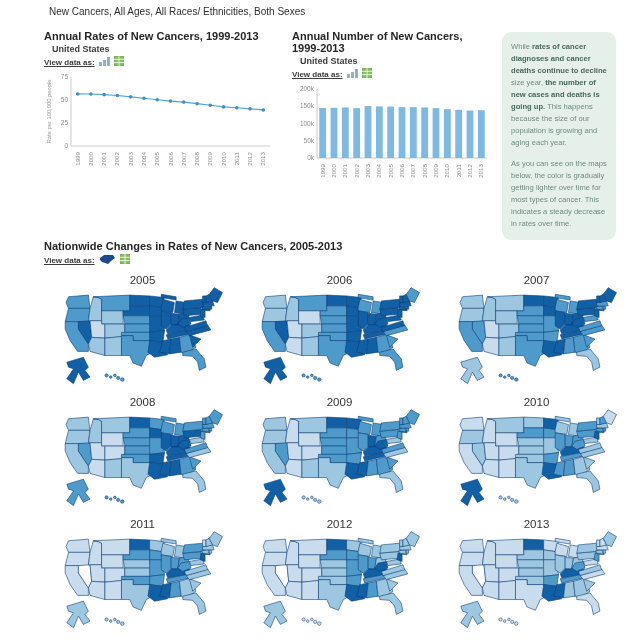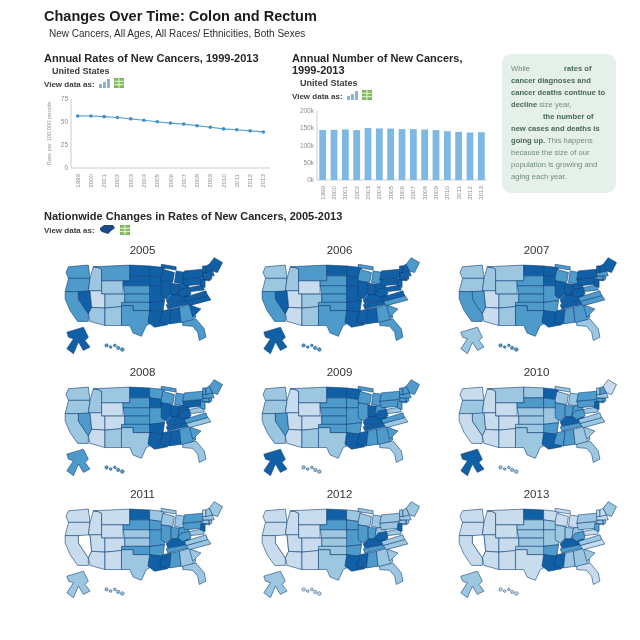--- a/index.html
+++ b/index.html
@@ -8,42 +8,41 @@
     padding:6px 0 8px 44px;background:#fff;
     font-family:"Liberation Sans",sans-serif;color:#222;
   }
   h1.page-title{font-size:14.5px;font-weight:bold;color:#1c1c1c;margin:2px 0 4px 0;}
   .page-subtitle{font-size:10px;color:#2e2e2e;margin:0 17px 13px 5px;}
   .charts-row{display:flex;gap:10px;align-items:flex-start;}
   .chart-block.rates{width:238px;}
   .chart-block.counts{width:200px;}
   .chart-title{font-size:11px;font-weight:bold;color:#262626;margin-bottom:2px;}
   .chart-sub{font-size:9px;font-weight:bold;color:#3c3c3c;margin-bottom:2px;padding-left:8px;}
-  .view-row{font-size:8px;font-weight:bold;color:#3c3c3c;display:flex;align-items:center;gap:4px;margin-bottom:2px;}
+  .view-row{font-size:8px;font-weight:bold;color:#3c3c3c;display:flex;align-items:center;gap:4px;margin-bottom:2px;text-decoration:underline;}
   .mini-icon{display:inline-block;cursor:pointer;}
   svg.chart{display:block;}
   .info-box{
     width:114px;box-sizing:border-box;background:#e6f0ea;border-radius:9px;
     padding:9px 9px 10px 9px;font-size:7.6px;line-height:1.58;color:#6f8a7d;margin-top:2px;
   }
-  .info-box b{color:#49685a;margin-left:32px;}
+  .info-box b{color:#49685a;}
   .info-box p{margin:0 0 9px 0;}
   .info-box p:last-child{margin:0;}
   .maps-header{margin-top:0;}
   .maps-grid{display:grid;grid-template-columns:repeat(3,197px);margin-top:2px;}
   .map-block{text-align:center;}
   .map-year{font-size:11.5px;color:#333;margin:5px 0 0 0;}
   .map-svg{width:184px;height:101px;}
 </style>
 </head>
 <body>
 
 <div class="page">
 
-  <h1 class="page-title">Changes Over Time: Colon and Rectum</h1>
   <div class="page-subtitle">New Cancers, All Ages, All Races/ Ethnicities, Both Sexes</div>
 
   <div class="charts-row">
 
     <div class="chart-block rates">
       <div class="chart-title">Annual Rates of New Cancers, 1999-2013</div>
       <div class="chart-sub">United States</div>
       <div class="view-row">
         <span>View data as:</span>
         <span class="mini-icon">
@@ -161,20 +160,21 @@
           <text x="168.66666666666669" y="82" font-size="6.2" fill="#8d8d8d" text-anchor="end" font-family="&quot;Liberation Sans&quot;,sans-serif" transform="rotate(-90 168.66666666666669 82)">2011</text>
           <rect x="174.6" y="28.5625" width="6.8" height="47.4375" fill="#7db9e3"></rect>
           <text x="180" y="82" font-size="6.2" fill="#8d8d8d" text-anchor="end" font-family="&quot;Liberation Sans&quot;,sans-serif" transform="rotate(-90 180 82)">2012</text>
           <rect x="185.93333333333334" y="28.2175" width="6.8" height="47.7825" fill="#7db9e3"></rect>
           <text x="191.33333333333334" y="82" font-size="6.2" fill="#8d8d8d" text-anchor="end" font-family="&quot;Liberation Sans&quot;,sans-serif" transform="rotate(-90 191.33333333333334 82)">2013</text>
         </svg>
     </div>
 
     <div class="info-box" id="info-box">
         <p><span>While </span><b>rates of cancer diagnoses and cancer deaths continue to decline</b><span> size year, </span><b>the number of new cases and deaths is going up.</b><span> This happens because the size of our population is growing and aging each year.</span></p>
+        <p>As you can see on the maps below, the color is gradually getting lighter over time for most types of cancer. This indicates a steady decrease in rates over time.</p>
       </div>
 
   </div>
 
   <div class="maps-header">
     <div class="chart-title">Nationwide Changes in Rates of New Cancers, 2005-2013</div>
     <div class="view-row">
       <span>View data as:</span>
       <span class="mini-icon">
         <svg width="17" height="11">

